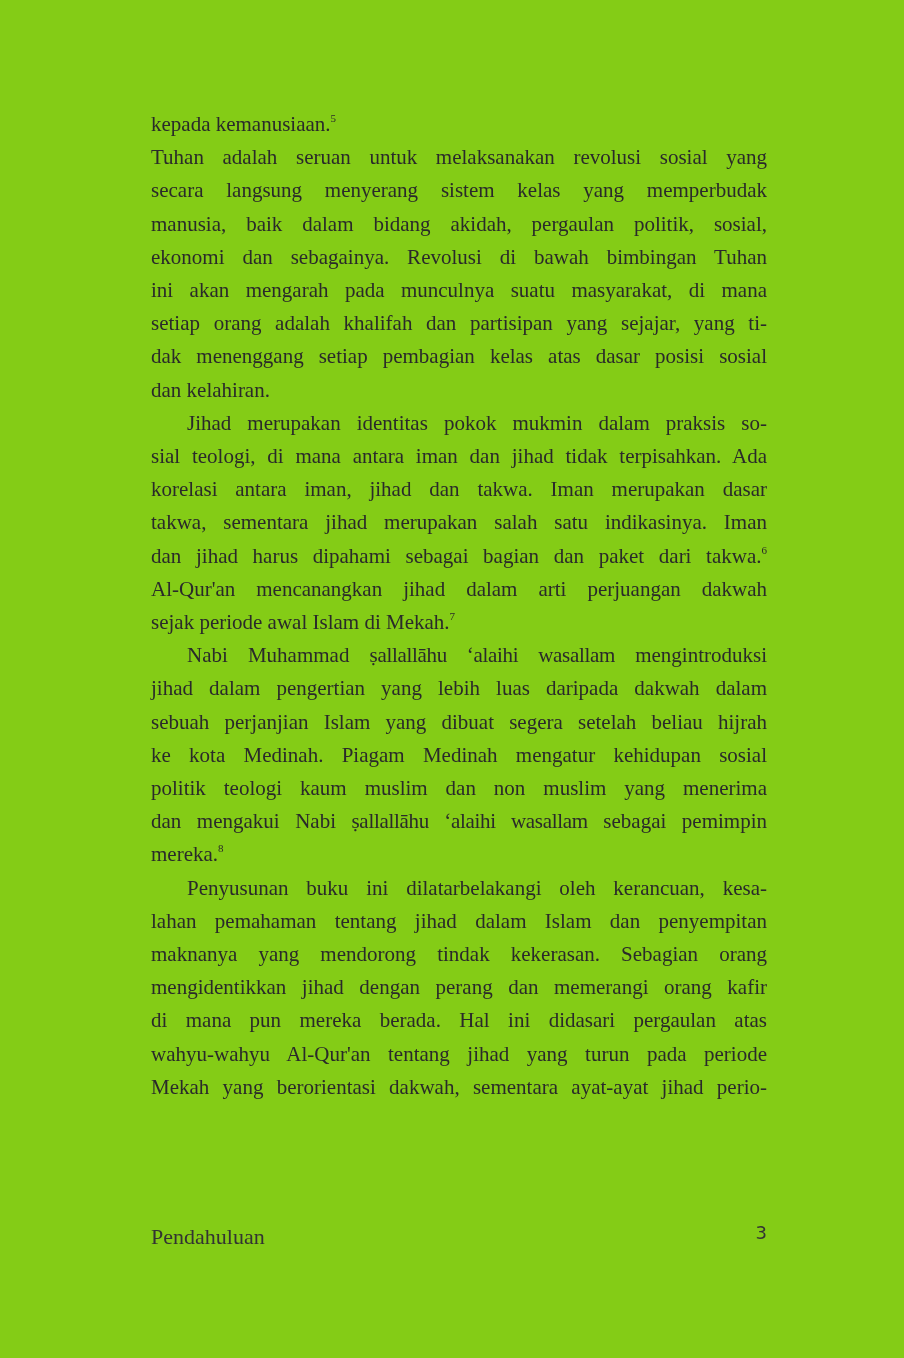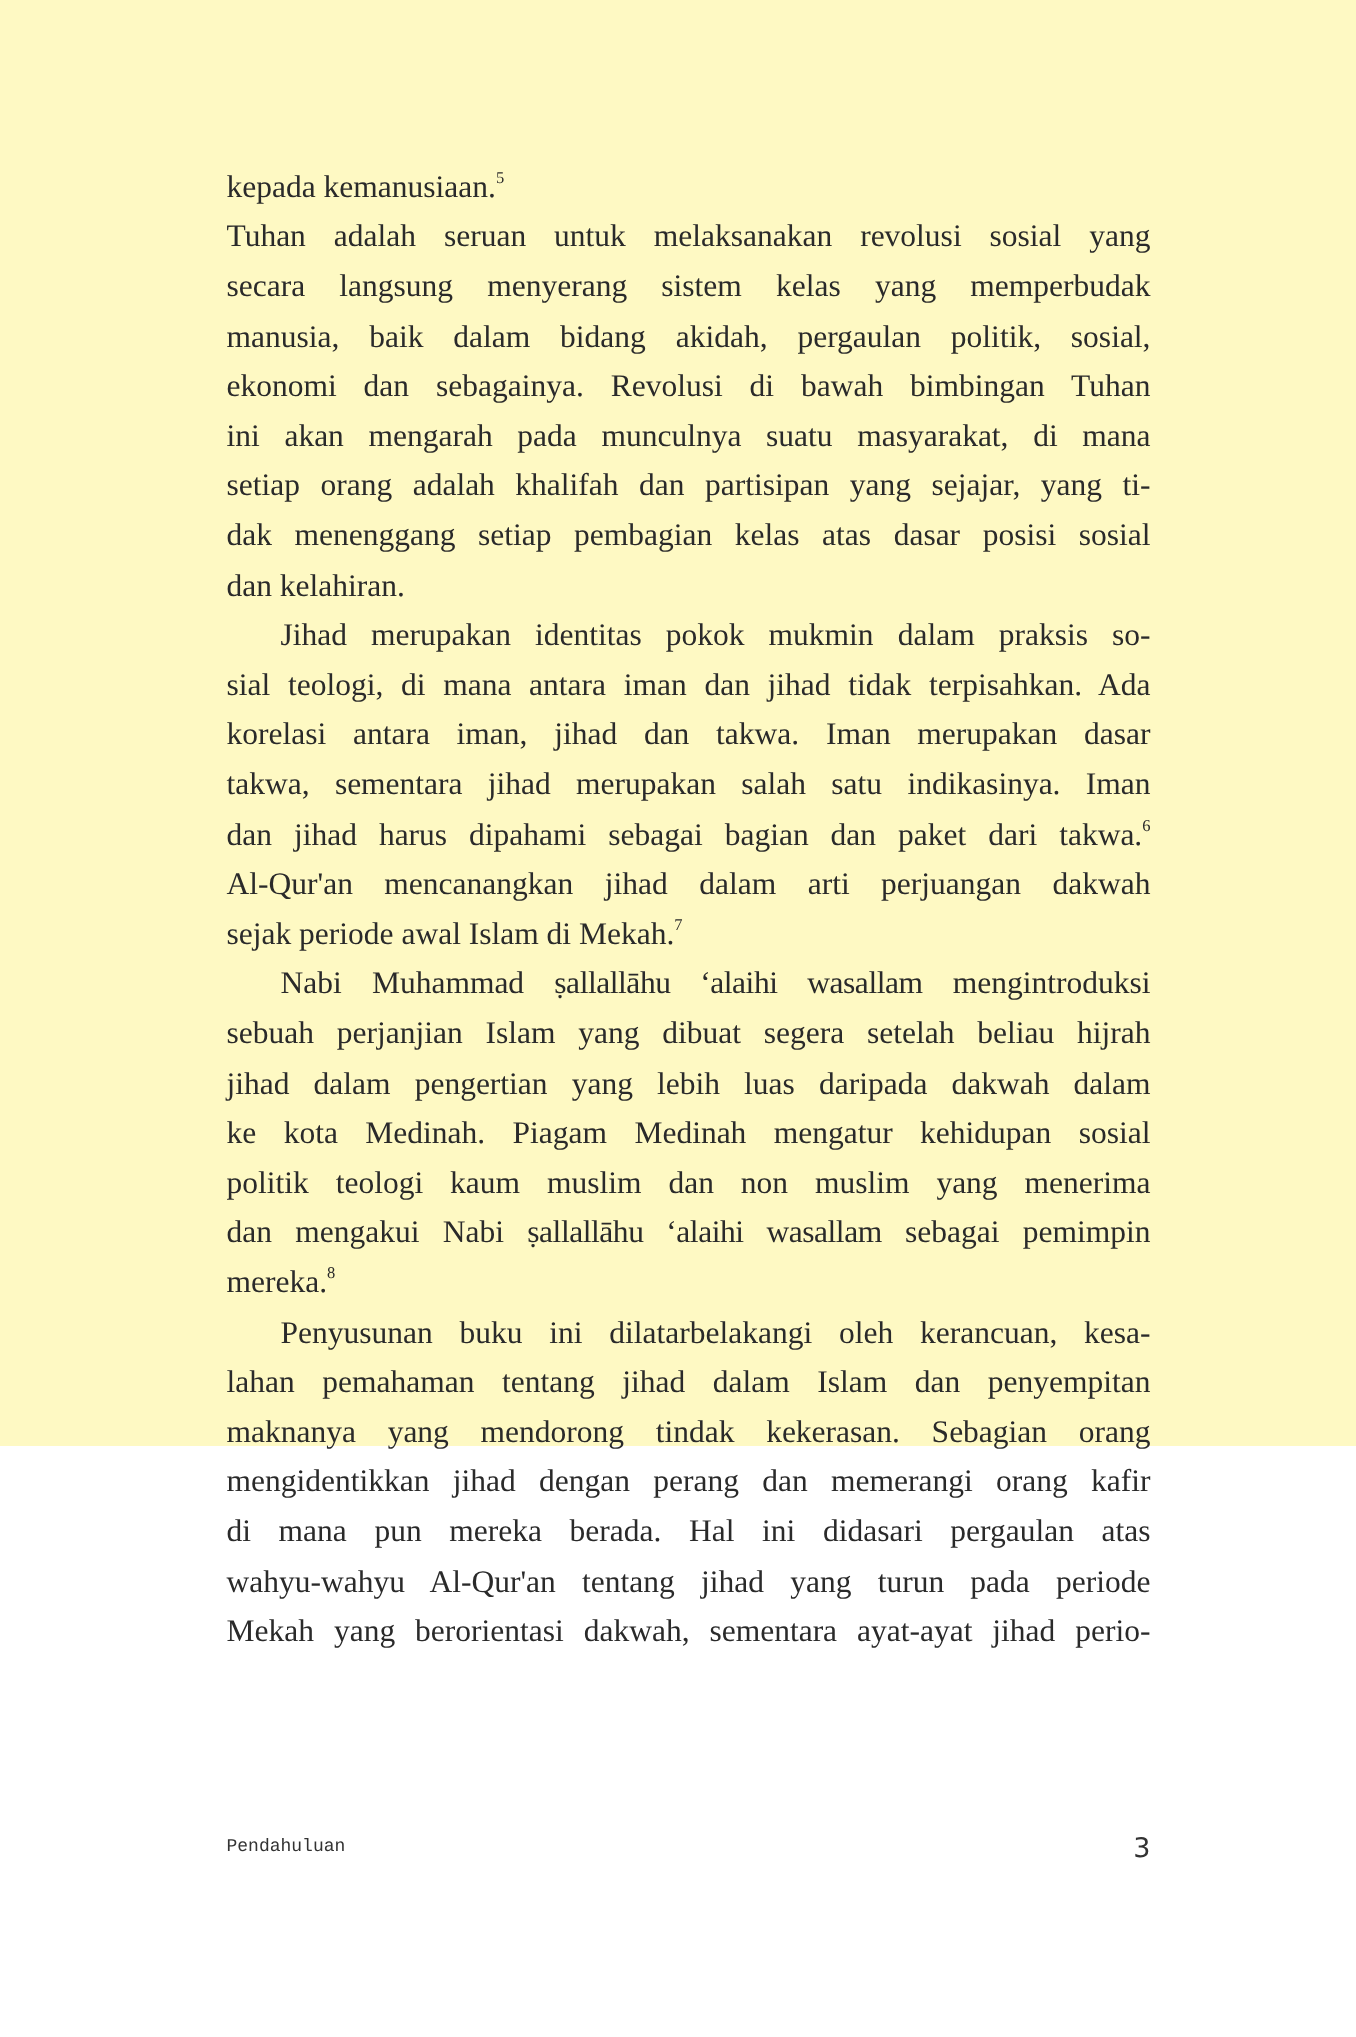--- a/index.html
+++ b/index.html
@@ -1,31 +1,31 @@
 <!DOCTYPE html>
 <html><head>
 <meta charset="utf-8">
 <style>
   html, body { margin: 0; padding: 0; background: #ffffff; }
   body { width: 904px; height: 1358px; position: relative; overflow: hidden; }
-  .page { position: absolute; left: 0; top: 0; width: 904px; height: 964px; background: #fef9c3; }
+  .page { position: absolute; left: 0; top: 0; width: 904px; height: 1358px; background: #84cc16; }
   .body-text {
     position: absolute; left: 151px; top: 108px; width: 616px;
     font-family: "Liberation Serif", "DejaVu Serif", serif;
     font-size: 21px; line-height: 33.2px; color: #2a2a2a;
     text-align: justify; hyphens: manual;
   }
   .line { display: block; text-align: justify; text-align-last: justify; white-space: nowrap; }
   .line.last { text-align-last: left; }
   .line.first { padding-left: 36px; }
   sup { font-size: 11px; line-height: 0; vertical-align: 9px; }
   .it { letter-spacing: -0.3px; }
   .footer-left {
     position: absolute; left: 151px; top: 1224px;
-    font-family: Liberation Mono, monospace; font-size: 12px; color: #333;
+    font-family: Liberation Serif, serif; font-size: 22px; color: #333;
   }
   .footer-right {
     position: absolute; right: 137px; top: 1222px;
     font-family: "DejaVu Sans", sans-serif; font-size: 18px; color: #333;
   }
 </style>
 </head>
 <body>
 
 <div class="page">
@@ -47,22 +47,22 @@
         <span class="line first"><span>Jihad merupakan identitas pokok mukmin dalam praksis so-</span></span>
         <span class="line"><span>sial teologi, di mana antara iman dan jihad tidak terpisahkan. Ada</span></span>
         <span class="line"><span>korelasi antara iman, jihad dan takwa. Iman merupakan dasar</span></span>
         <span class="line"><span>takwa, sementara jihad merupakan salah satu indikasinya. Iman</span></span>
         <span class="line"><span>dan jihad harus dipahami sebagai bagian dan paket dari takwa.</span><sup>6</sup></span>
         <span class="line"><span>Al-Qur'an mencanangkan jihad dalam arti perjuangan dakwah</span></span>
         <span class="line last"><span>sejak periode awal Islam di Mekah.</span><sup>7</sup></span>
       </div>
       <div>
         <span class="line first"><span>Nabi Muhammad </span><span class="it">ṣallallāhu ‘alaihi wasallam</span><span> mengintroduksi</span></span>
+        <span class="line"><span>jihad dalam pengertian yang lebih luas daripada dakwah dalam</span></span>
         <span class="line"><span>sebuah perjanjian Islam yang dibuat segera setelah beliau hijrah</span></span>
-        <span class="line"><span>jihad dalam pengertian yang lebih luas daripada dakwah dalam</span></span>
         <span class="line"><span>ke kota Medinah. Piagam Medinah mengatur kehidupan sosial</span></span>
         <span class="line"><span>politik teologi kaum muslim dan non muslim yang menerima</span></span>
         <span class="line"><span>dan mengakui Nabi </span><span class="it">ṣallallāhu ‘alaihi wasallam</span><span> sebagai pemimpin</span></span>
         <span class="line last"><span>mereka.</span><sup>8</sup></span>
       </div>
       <div>
         <span class="line first"><span>Penyusunan buku ini dilatarbelakangi oleh kerancuan, kesa-</span></span>
         <span class="line"><span>lahan pemahaman tentang jihad dalam Islam dan penyempitan</span></span>
         <span class="line"><span>maknanya yang mendorong tindak kekerasan. Sebagian orang</span></span>
         <span class="line"><span>mengidentikkan jihad dengan perang dan memerangi orang kafir</span></span>

